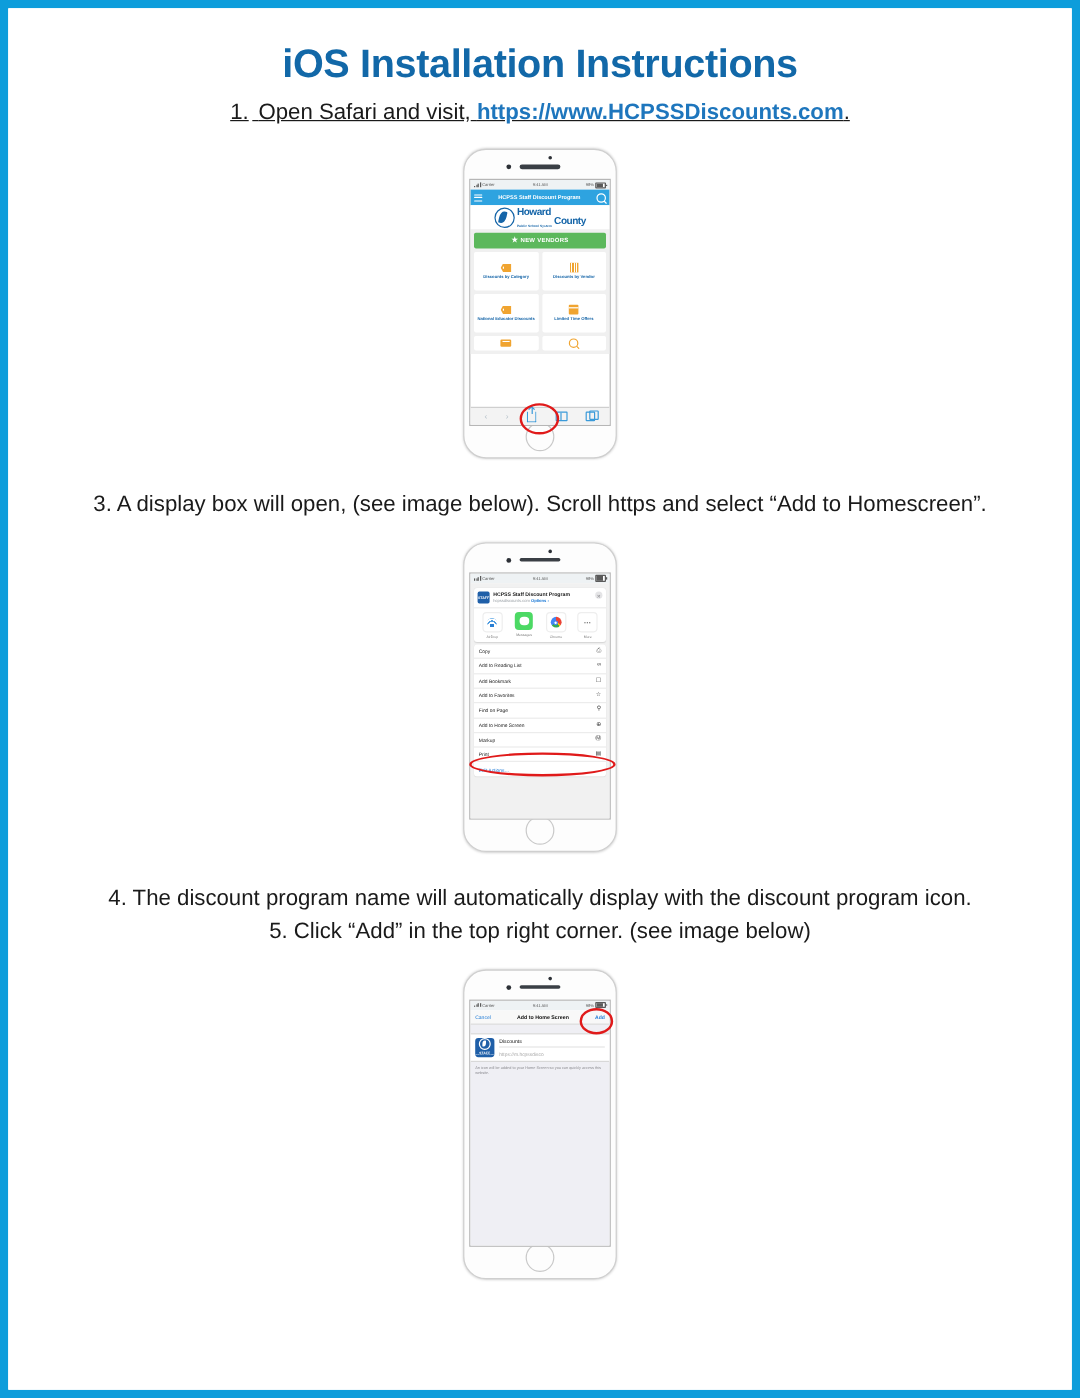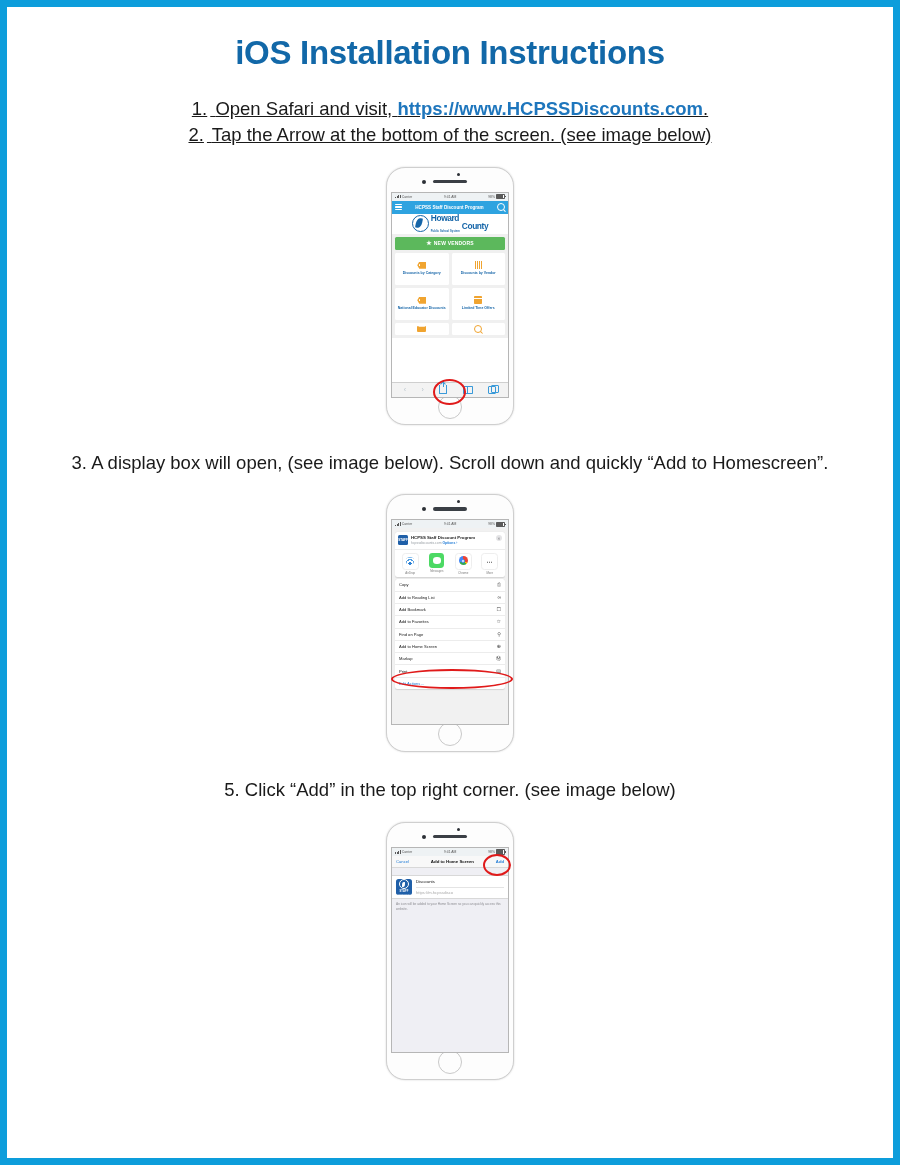--- a/index.html
+++ b/index.html
@@ -31,21 +31,21 @@
   }
 
   
   .title {
     text-align: center;
     color: #1268a8;
     font-weight: bold;
     font-size: 33px;
     letter-spacing: -0.3px;
     margin-top: 24px;
-    margin-bottom: 24px;
+    margin-bottom: 8px;
   }
   .step-line {
     text-align: center;
     color: #1a1a1a;
     font-size: 18.5px;
     line-height: 1.42;
     white-space: nowrap;
     text-decoration: underline;
   }
   .step-line .num { margin-right: 3px; }
@@ -348,24 +348,20 @@
 <div class="inner">
 
   <h1 class="title">iOS Installation Instructions</h1>
 
   <div class="steps-top">
     <div class="step-line">
       <span class="num">1.</span>
       <span>Open Safari and visit,</span>
       <span class="link">https://www.HCPSSDiscounts.com</span><span>.</span>
     </div>
-    <div class="step-line">
-      <span class="num">2.</span>
-      <span>Tap the Arrow at the bottom of the screen. (see image below)</span>
-    </div>
   </div>
 
   <div class="spacer-18"></div>
 
   <div class="phone-wrap">
     <div class="phone">
       <div class="sensor"></div>
       <div class="cam"></div>
       <div class="speaker"></div>
       <div class="home"></div>
@@ -448,21 +444,21 @@
       </div>
 
       <div class="red-oval" style="left:46px; top:211px; width:29px; height:22px;"></div>
     </div>
   </div>
 
   <div class="spacer-24"></div>
 
   <div class="step-wide">
     <span class="num">3.</span>
-    <span>A display box will open, (see image below).  Scroll down and quickly “Add to Homescreen”.</span>
+    <span>A display box will open, (see image below).  Scroll https and select “Add to Homescreen”.</span>
   </div>
 
   <div class="spacer-18"></div>
 
   <div class="phone-wrap">
     <div class="phone">
       <div class="sensor"></div>
       <div class="cam"></div>
       <div class="speaker"></div>
       <div class="home"></div>
@@ -563,20 +559,24 @@
         </div>
       </div>
 
       <div class="red-oval" style="left:4px; top:174px; width:118px; height:16px;"></div>
     </div>
   </div>
 
   <div class="spacer-24"></div>
 
   <div class="step-wide">
+    <span class="num">4.</span>
+    <span>The discount program name will automatically display with the discount program icon.</span>
+  </div>
+  <div class="step-wide">
     <span class="num">5.</span>
     <span>Click “Add” in the top right corner. (see image below)</span>
   </div>
 
   <div class="spacer-18"></div>
 
   <div class="phone-wrap">
     <div class="phone">
       <div class="sensor"></div>
       <div class="cam"></div>

